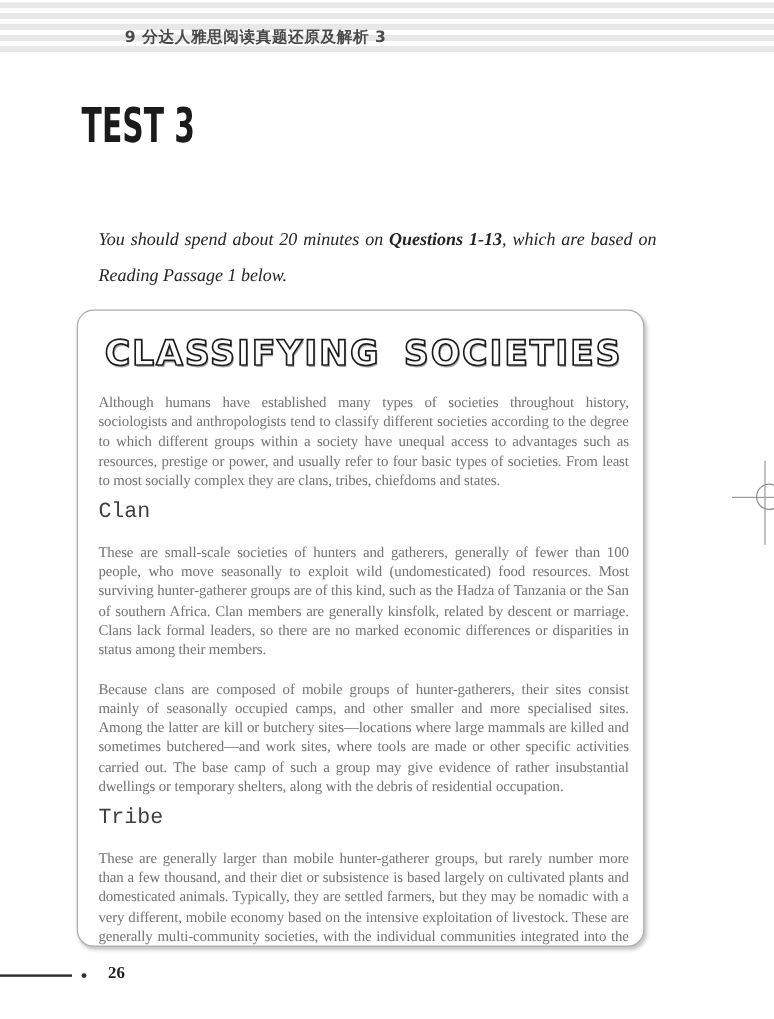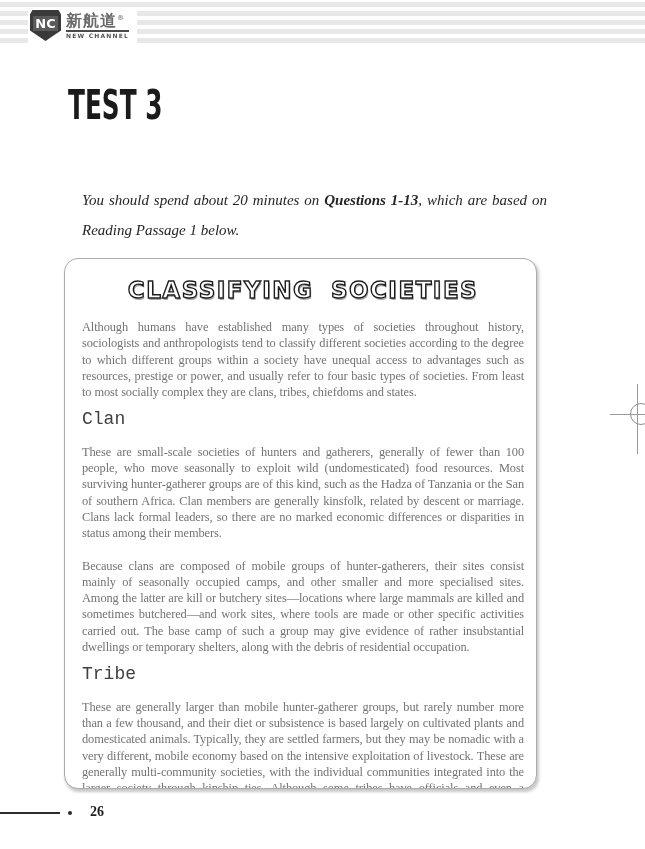--- a/index.html
+++ b/index.html
@@ -146,21 +146,21 @@
     border-radius: 14px;
     background: #fff;
     box-shadow: 1.5px 2.5px 3px rgba(0,0,0,0.22);
     padding: 14px 12px 10px 17px;
     overflow: hidden;
   }
   .passage-title {
     text-align: center;
     font-family: "DejaVu Sans", sans-serif;
     font-weight: bold;
-    font-size: 23px;
+    font-size: 29px;
     letter-spacing: 1.5px;
     word-spacing: 8px;
     color: #ffffff;
     -webkit-text-stroke: 1.4px #1c1c1c;
     text-shadow: 1px 1.5px 0 #aaa;
     margin: 4px 0 16px 0;
   }
   .passage-body p {
     font-family: "Liberation Serif", serif;
     font-size: 12.4px;
@@ -206,30 +206,22 @@
     color: #1d1d1d;
   }
 </style>
 </head>
 <body>
 
 <div class="page">
 
   <div class="header-stripes"></div>
 
-  <div class="logo">
-    <div class="logo-shield">
-      <span>NC</span>
-    </div>
-    <div class="logo-names">
-      <span class="logo-cn"><span>新航道</span><span class="logo-reg">®</span></span>
-      <span class="logo-en">NEW CHANNEL</span>
-    </div>
-  </div>
-
+
+  <div class="book-title">9 分达人雅思阅读真题还原及解析 3</div>
 
   <div class="reg-mark-vline"></div>
   <div class="reg-mark-hline"></div>
   <div class="reg-mark-circle"></div>
 
   <div class="test-title">TEST 3</div>
 
   <div class="instruction">
     <span>You should spend about 20 minutes on </span><b>Questions 1-13</b><span>, which are based on Reading Passage 1 below.</span>
   </div>

